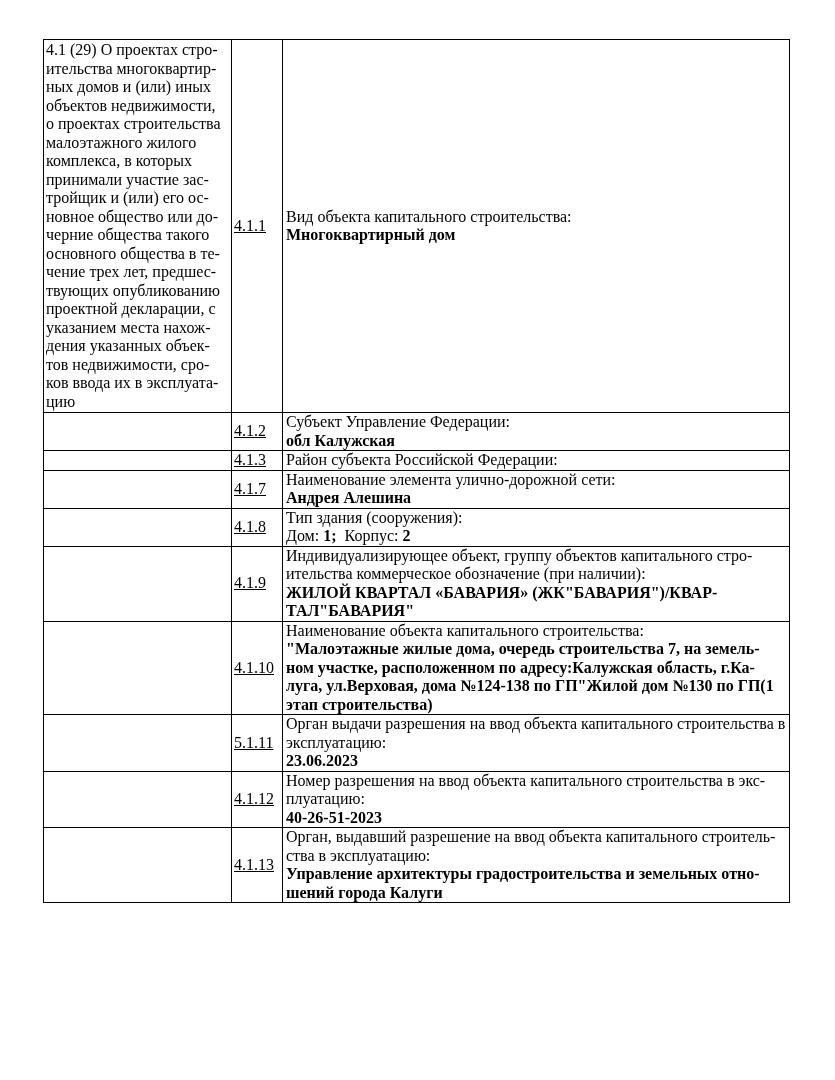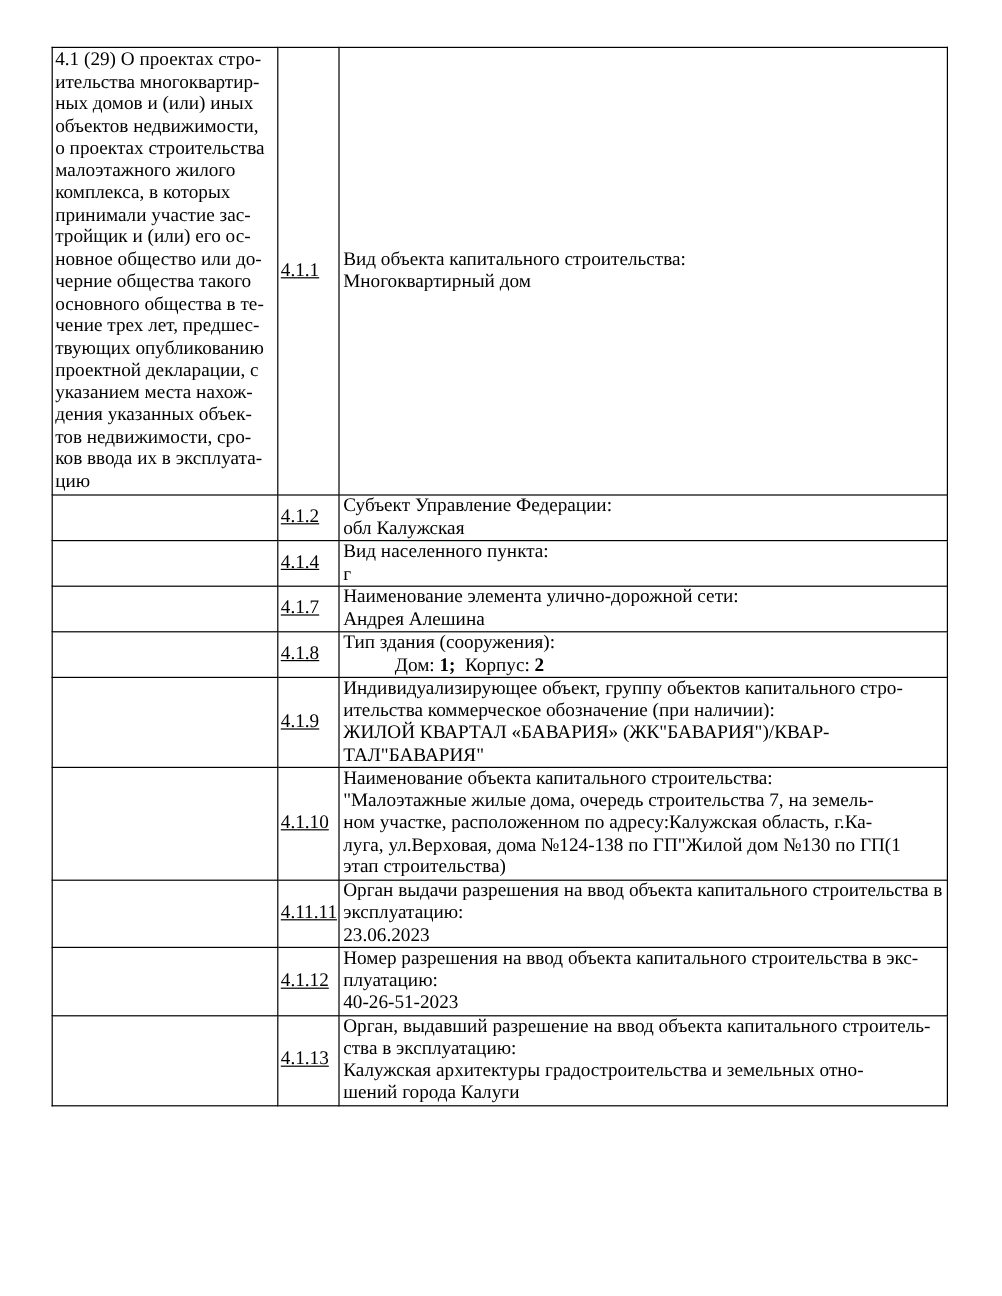--- a/index.html
+++ b/index.html
@@ -50,26 +50,25 @@
     vertical-align: middle;
   }
   .lbl {
     display: block;
     white-space: pre-line;
     font-weight: normal;
   }
   .val {
     display: block;
     white-space: pre-line;
-    font-weight: normal;
+    font-weight: bold;
   }
   .val-line {
     display: block;
     white-space: pre-wrap;
-    margin-left: 43px;
   }
   .val-line b { font-weight: bold; }
 </style>
 </head>
 <body>
 
 <div class="page">
   <table class="decl">
     <colgroup>
       <col style="width:188px">
@@ -109,24 +108,23 @@
       <tr>
         <td class="c1"></td>
         <td class="c2"><span>4.1.2</span></td>
         <td class="c3">
             <span class="lbl">Субъект Управление Федерации:</span>
             <b class="val">обл Калужская</b>
           </td>
       </tr>
       <tr>
         <td class="c1"></td>
-        <td class="c2"><span>4.1.4</span></td>
+        <td class="c2"><span>4.1.3</span></td>
         <td class="c3">
-            <span class="lbl">Вид населенного пункта:</span>
-            <b class="val">г</b>
+            <span class="lbl">Район субъекта Российской Федерации:</span>
           </td>
       </tr>
       <tr>
         <td class="c1"></td>
         <td class="c2"><span>4.1.7</span></td>
         <td class="c3">
             <span class="lbl">Наименование элемента улично-дорожной сети:</span>
             <b class="val">Андрея Алешина</b>
           </td>
       </tr>
@@ -154,21 +152,21 @@
         <td class="c3">
             <span class="lbl">Наименование объекта капитального строительства:</span>
             <b class="val">"Малоэтажные жилые дома, очередь строительства 7, на земель-
 ном участке, расположенном по адресу:Калужская область, г.Ка-
 луга, ул.Верховая, дома №124-138 по ГП"Жилой дом №130 по ГП(1
 этап строительства)</b>
           </td>
       </tr>
       <tr>
         <td class="c1"></td>
-        <td class="c2"><span>4.11.11</span></td>
+        <td class="c2"><span>5.1.11</span></td>
         <td class="c3">
             <span class="lbl">Орган выдачи разрешения на ввод объекта капитального строительства в
 эксплуатацию:</span>
             <b class="val">23.06.2023</b>
           </td>
       </tr>
       <tr>
         <td class="c1"></td>
         <td class="c2"><span>4.1.12</span></td>
         <td class="c3">
@@ -176,19 +174,19 @@
 плуатацию:</span>
             <b class="val">40-26-51-2023</b>
           </td>
       </tr>
       <tr>
         <td class="c1"></td>
         <td class="c2"><span>4.1.13</span></td>
         <td class="c3">
             <span class="lbl">Орган, выдавший разрешение на ввод объекта капитального строитель-
 ства в эксплуатацию:</span>
-            <b class="val">Калужская архитектуры градостроительства и земельных отно-
+            <b class="val">Управление архитектуры градостроительства и земельных отно-
 шений города Калуги</b>
           </td>
       </tr>
     </tbody>
   </table>
 </div>
 
 </body></html>

